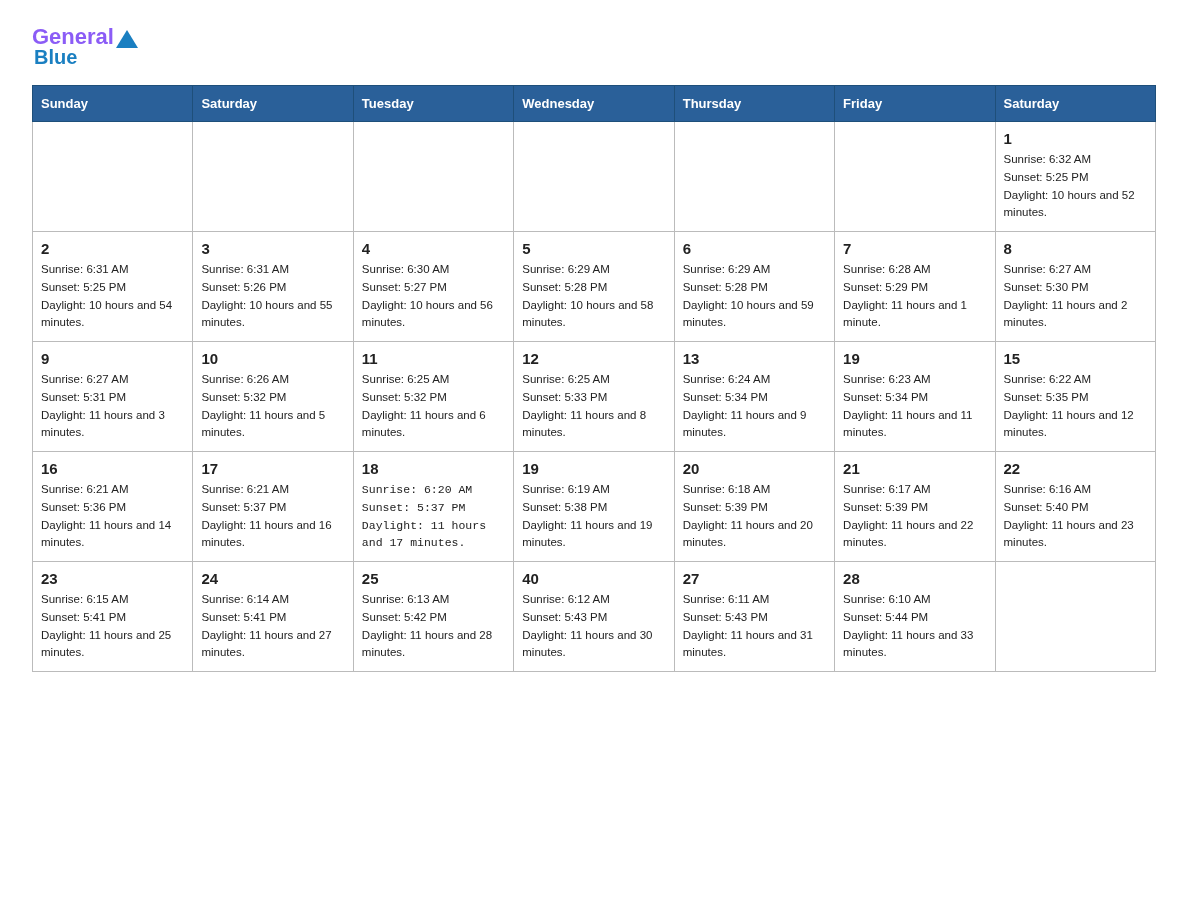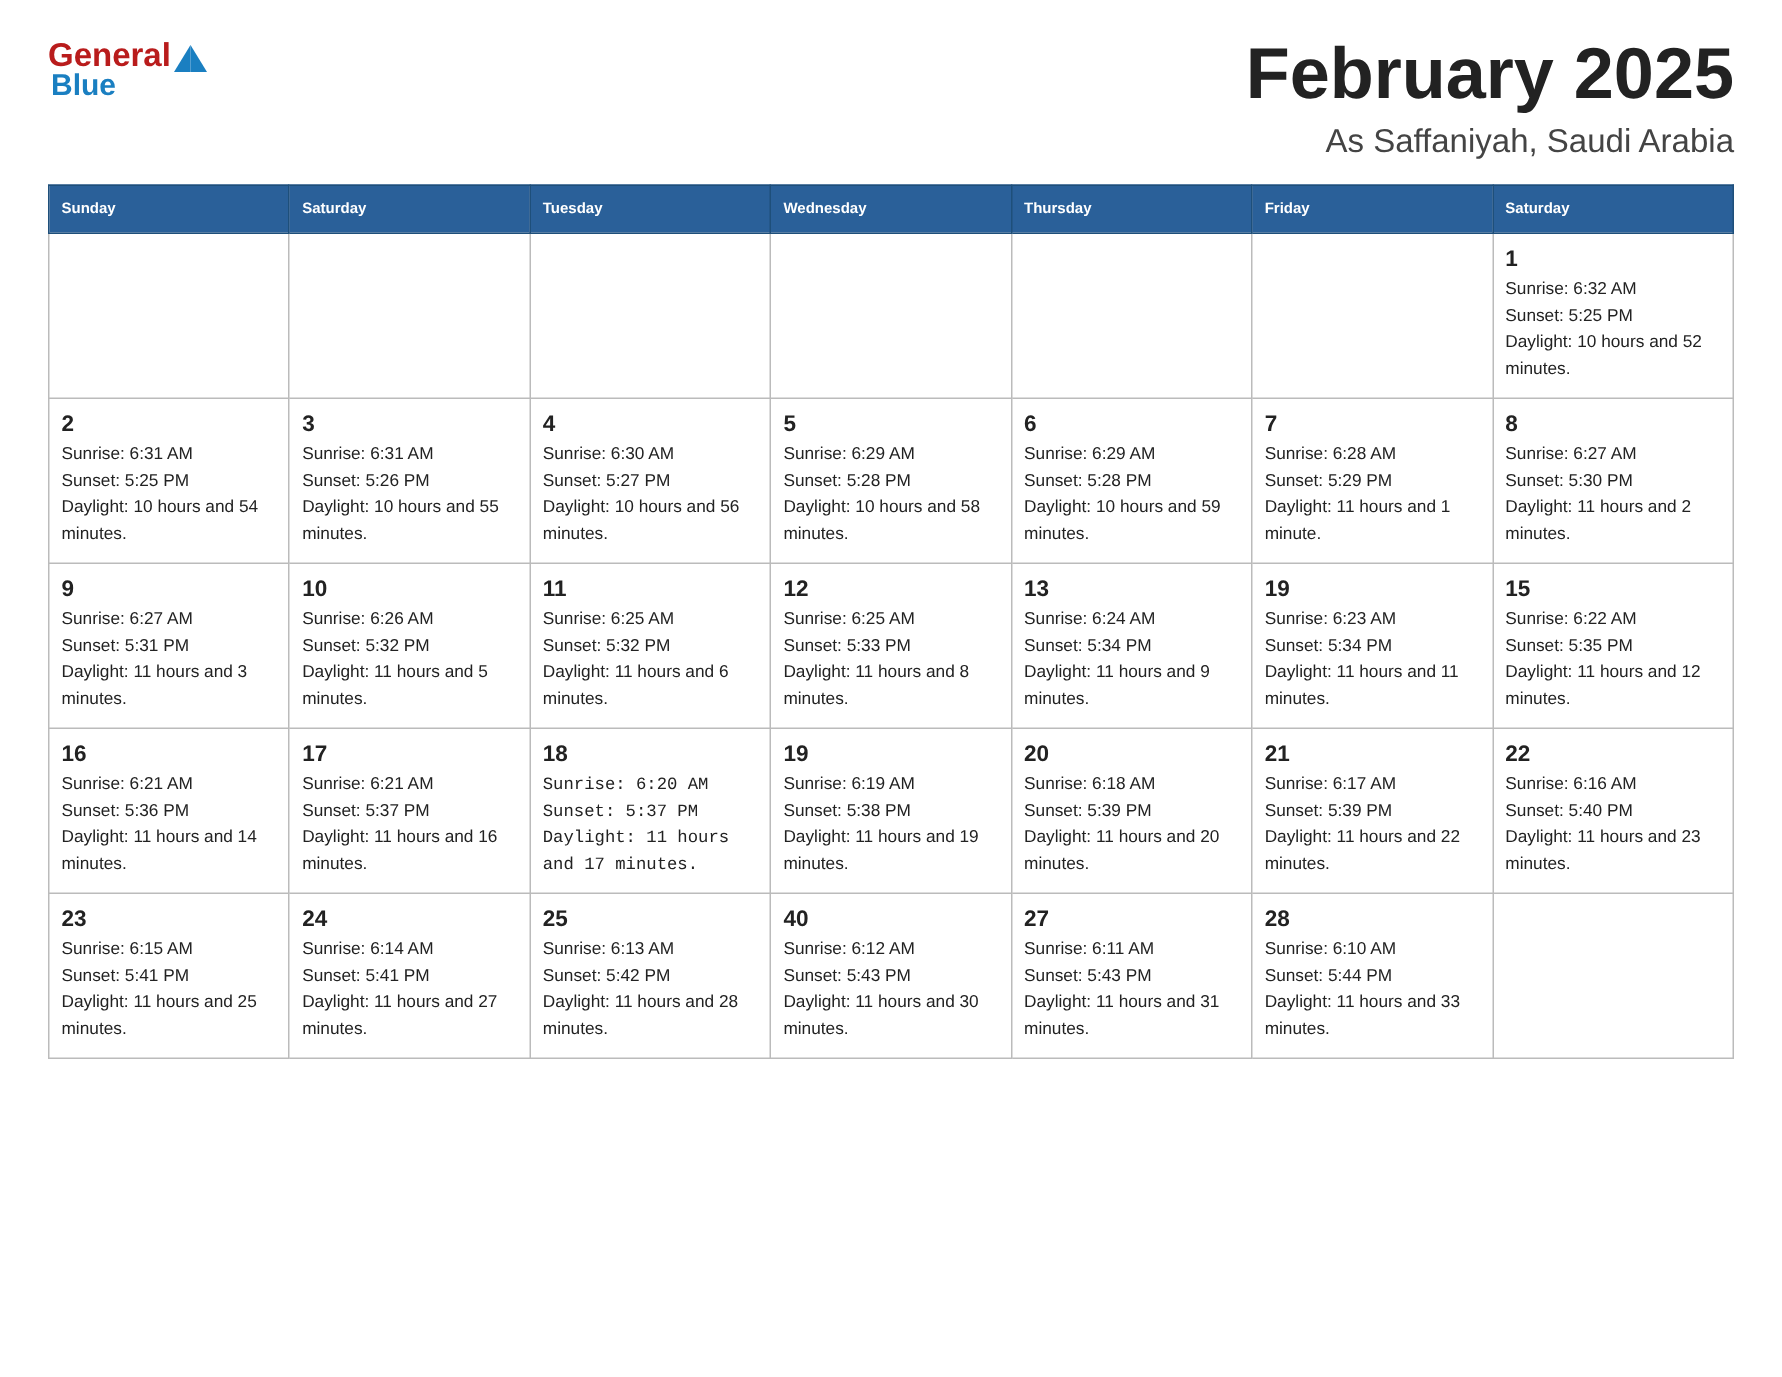--- a/index.html
+++ b/index.html
@@ -12,21 +12,21 @@
     }
     .header {
       display: flex;
       justify-content: space-between;
       align-items: flex-start;
       margin-bottom: 16px;
     }
     .logo-text-general {
       font-size: 22px;
       font-weight: bold;
-      color: #b91c1c;
+      color: #8b5cf6;
     }
     .logo-text-blue {
       font-size: 20px;
       font-weight: bold;
       color: #1a7fc1;
     }
     .logo-wrapper {
       display: flex;
       flex-direction: column;
       align-items: flex-start;
@@ -56,21 +56,21 @@
       margin-top: 4px;
     }
     .calendar {
       width: 100%;
       border-collapse: collapse;
       border: 1px solid #999;
     }
     .calendar th {
       background: #2a6099;
       color: #fff;
-      font-size: 10px;
+      font-size: 13px;
       font-weight: bold;
       padding: 10px 8px;
       text-align: left;
       border: 1px solid #1e4f7a;
     }
     .calendar td {
       vertical-align: top;
       border: 1px solid #bbb;
       padding: 8px 8px 6px 8px;
       width: 14.28%;
@@ -97,24 +97,20 @@
   <div class="logo-wrapper">
     <div class="logo-top">
       <span class="logo-text-general">General</span>
       <div class="logo-arrows">
         <div style="width:0;height:0;border-left:11px solid transparent;border-right:0px solid transparent;border-bottom:18px solid #1a7fc1;"></div>
         <div style="width:0;height:0;border-left:0px solid transparent;border-right:11px solid transparent;border-bottom:18px solid #1a7fc1;"></div>
       </div>
     </div>
     <span class="logo-text-blue" style="margin-top:-4px; margin-left:2px;">Blue</span>
   </div>
-  <div class="title-block">
-    <h1>February 2025</h1>
-    <h2>As Saffaniyah, Saudi Arabia</h2>
-  </div>
 </div>
 
 <table class="calendar">
   <thead>
     <tr>
     <th>Sunday</th>
         <th>Saturday</th>
         <th>Tuesday</th>
         <th>Wednesday</th>
         <th>Thursday</th>

